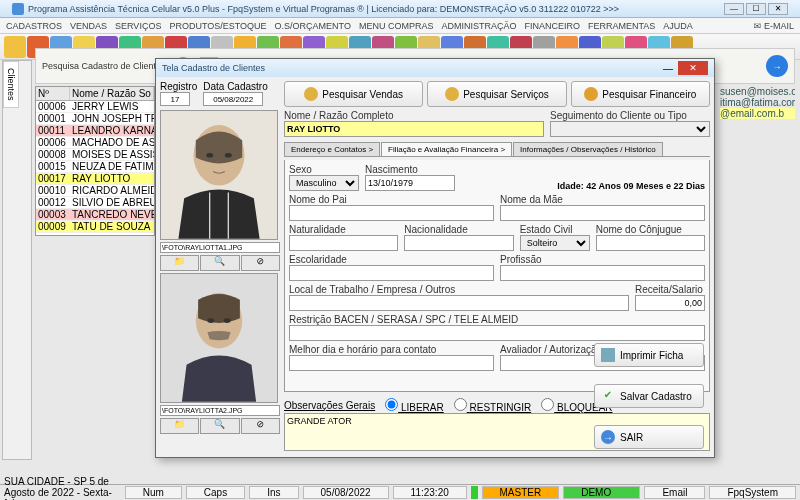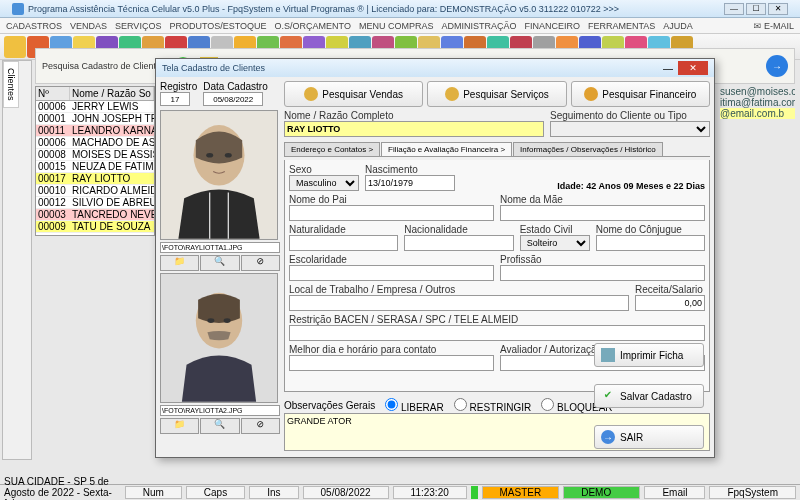--- a/index.html
+++ b/index.html
@@ -53,21 +53,21 @@
 .tabs { display: flex; border-bottom: 1px solid #999; margin-top: 2px; }
 .tabs div { padding: 2px 6px; font-size: 8px; background: #e0e0e0; border: 1px solid #999; border-bottom: none; margin-right: 1px; }
 .tabs div.active { background: #f8f8f8; }
 .tabcontent { background: #f8f8f8; border: 1px solid #999; border-top: none; padding: 4px; flex: 1; }
 .frow { display: flex; gap: 6px; margin-bottom: 3px; align-items: flex-end; }
 .frow .fld { flex: 1; }
 .frow .fld.sm { flex: 0 0 70px; }
 .frow .fld.md { flex: 0 0 90px; }
 .age { font-size: 9px; font-weight: bold; text-align: right; flex: 1; }
 .obs { margin-top: 3px; }
-.obs .hdr2 { display: flex; align-items: center; gap: 10px; font-size: 8px; }
+.obs .hdr2 { display: flex; align-items: center; gap: 10px; font-size: 8px; text-decoration: underline; }
 .obs textarea { width: 100%; height: 38px; background: #ffffe0; border: 1px solid #999; font-size: 9px; padding: 2px; resize: none; }
 .actbtns { position: absolute; right: 10px; bottom: 8px; width: 110px; display: flex; flex-direction: column; gap: 17px; }
 .actbtns button { height: 24px; background: linear-gradient(#fdfdfd,#e8e8e8); border: 1px solid #aaa; border-radius: 3px; display: flex; align-items: center; gap: 5px; padding: 0 6px; font-size: 9px; }
 .actbtns .ico { width: 14px; height: 14px; }
 .rightlist { position: absolute; right: 5px; top: 86px; width: 75px; font-size: 7px; color: #355; }
 .rightlist div { white-space: nowrap; overflow: hidden; }
 .statusbar { position: absolute; bottom: 0; left: 0; right: 0; height: 16px; background: #e8e8e8; border-top: 1px solid #aaa; display: flex; align-items: center; font-size: 8px; gap: 4px; padding: 0 4px; }
 .statusbar .cell { border: 1px solid #bbb; padding: 0 17px; height: 13px; line-height: 12px; background: #f4f4f4; }
 .statusbar .master { background: #ffaa00; color: #000; }
 .statusbar .demo { background: #44cc44; color: #000; }

